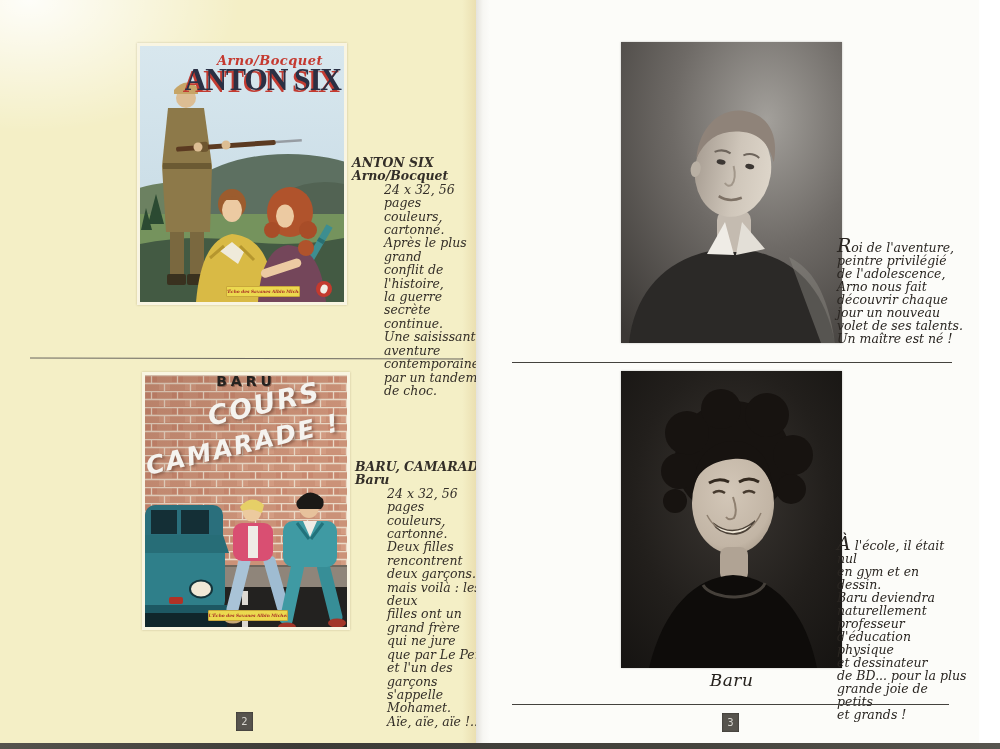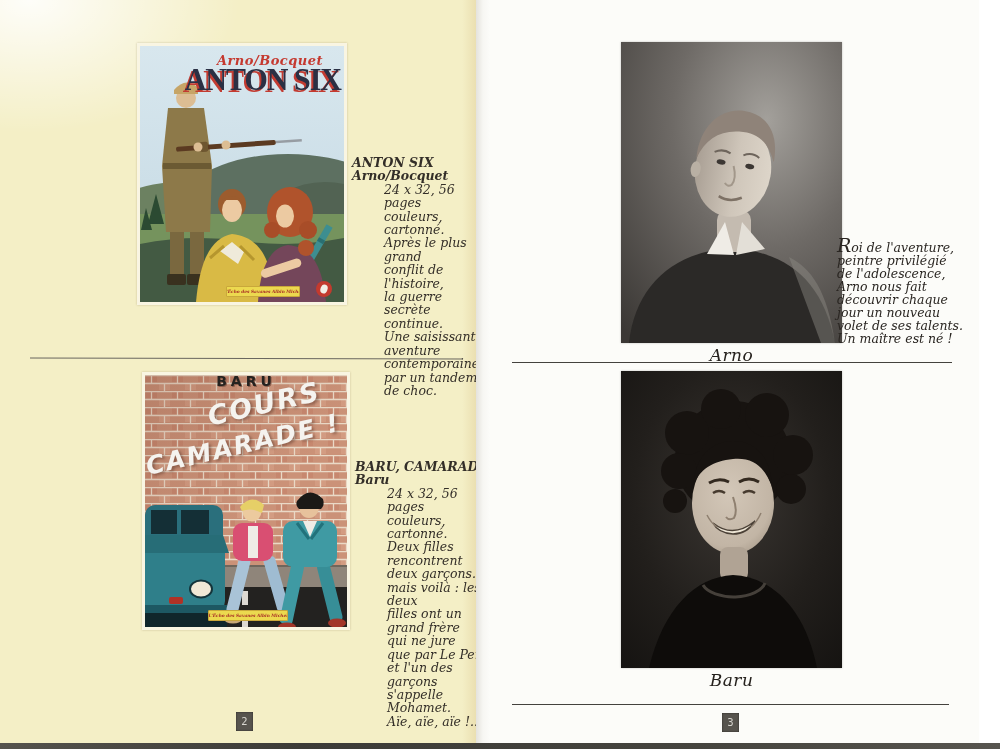--- a/index.html
+++ b/index.html
@@ -309,21 +309,20 @@
     <div class="caption cap-arno">
       <span class="lead">R</span><span class="rest">oi de l'aventure,
 peintre privilégié
 de l'adolescence,
 Arno nous fait
 découvrir chaque
 jour un nouveau
 volet de ses talents.
 Un maître est né !</span>
     </div>
-    <div class="pname name-arno">Arno</div>
 
     <hr class="rline rline1">
 
     <figure class="photo photo-baru">
       <svg width="221" height="297" viewBox="0 0 221 297">
         <defs>
           <radialGradient id="bbg" cx="50%" cy="42%" r="80%">
             <stop offset="0" stop-color="#3a3632"></stop>
             <stop offset=".55" stop-color="#221f1c"></stop>
             <stop offset="1" stop-color="#141210"></stop>
@@ -353,20 +352,32 @@
         <path d="M122 122 Q128 118 134 122" stroke="#463a2e" stroke-width="2.5" fill="none"></path>
         <path d="M112 126 Q117 140 113 147 Q108 150 105 146" stroke="#8f8070" stroke-width="2" fill="none"></path>
         <path d="M92 152 Q112 168 134 150 Q126 163 112 163 Q97 162 92 152 Z" fill="#ece4d4" stroke="#4a4036" stroke-width="1.5"></path>
         <path d="M86 144 Q90 152 96 156 M140 142 Q136 151 130 156" stroke="#8f8070" stroke-width="1.5" fill="none"></path>
         <rect x="99" y="176" width="28" height="34" rx="8" fill="#b0a394"></rect>
         <path d="M28 297 C42 238 74 206 112 204 C152 206 184 238 196 297 Z" fill="#0e0c0a"></path>
         <path d="M82 214 A32 17 0 0 0 144 212" stroke="#45403a" stroke-width="3" fill="none"></path>
       </svg>
     </figure>
 
+    <div class="caption cap-baru">
+      <span class="lead">À</span><span class="rest"> l'école, il était nul
+en gym et en dessin.
+Baru deviendra
+naturellement
+professeur
+d'éducation physique
+et dessinateur
+de BD... pour la plus
+grande joie de petits
+et grands !</span>
+    </div>
     <div class="pname name-baru">Baru</div>
 
     <hr class="rline rline2">
 
     <div class="pagenum p3">3</div>
   </section>
 
   <div class="scan-edge"></div>
 </div>
 

